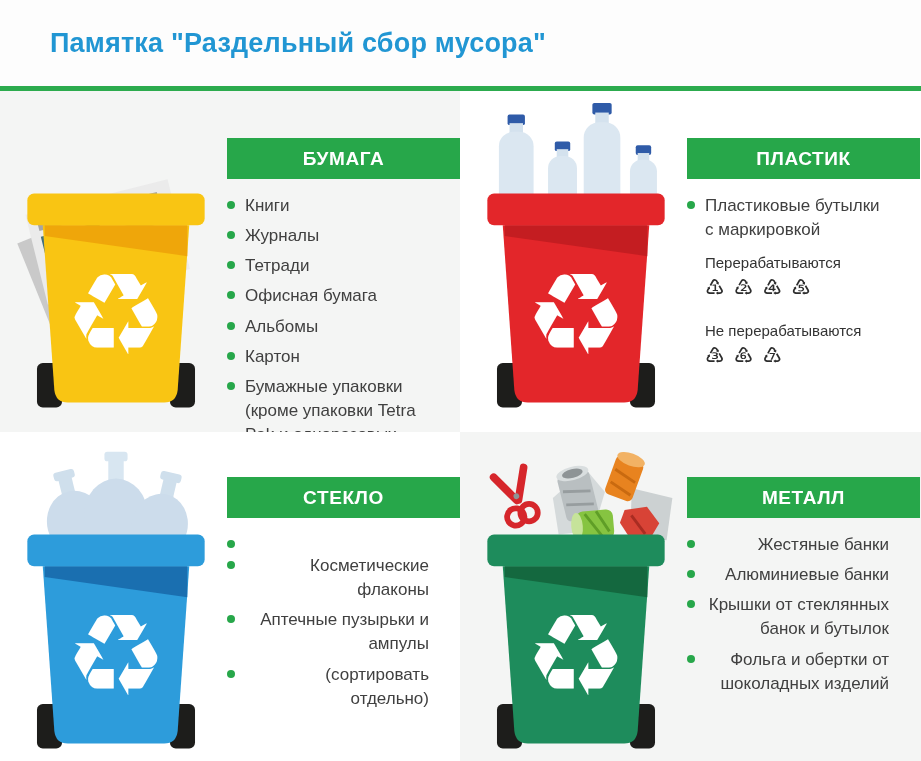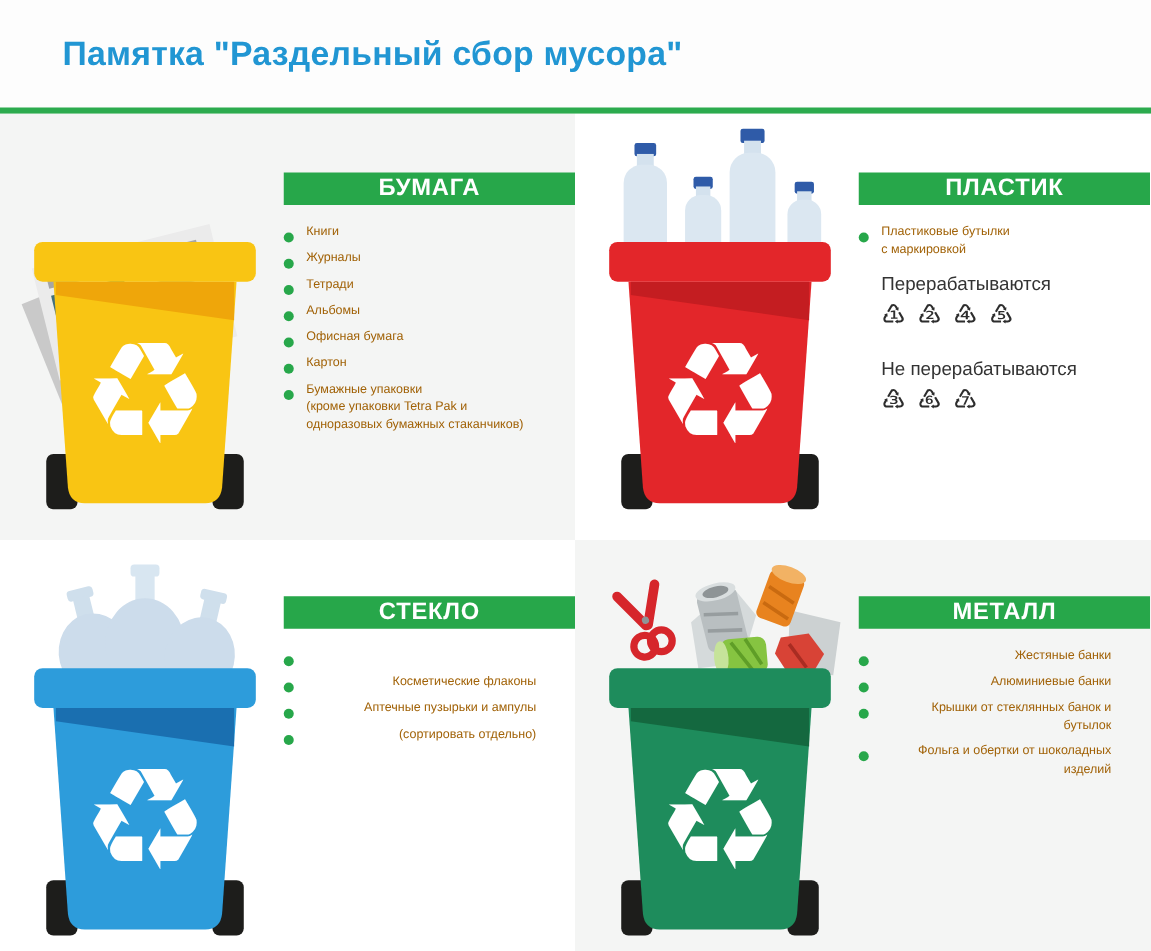--- a/index.html
+++ b/index.html
@@ -15,29 +15,29 @@
   .grid { display:grid; grid-template-columns:460px 461px; grid-template-rows:341px 329px; }
   .panel { position:relative; background:#ffffff; }
   .panel.bg-alt { background:#f4f5f4; }
 
   .bin-figure { position:absolute; left:10px; top:10px; width:212px; height:318px; }
   .bin-figure svg { width:100%; height:100%; }
 
   .panel-content { position:absolute; left:227px; top:47px; width:233px; }
   .row-bottom .panel-content { top:45px;text-align:right; }
 
-  .section-bar { height:26px; background:#27a74a; display:flex; align-items:center;
+  .section-bar { height:41px; background:#27a74a; display:flex; align-items:center;
                  justify-content:center; }
   .section-bar span { color:#ffffff; font-size:19px; font-weight:bold; letter-spacing:0.6px; }
 
   .item-list { list-style:none; margin-top:15px; }
   .item { display:flex; margin-bottom:6px; }
   .bullet { flex:0 0 8px; width:8px; height:8px; border-radius:50%;
             background:#27a74a; margin:7px 10px 0 0; }
-  .item-text { font-size:10px; line-height:1.42; color:#a16207; width:184px; }
+  .item-text { font-size:17px; line-height:1.42; color:#404040; width:184px; }
   .note { display:block; }
 
   .sub-label { font-size:15px; color:#333333; margin:12px 0 0 18px; }
   .codes-row { font-family:"DejaVu Sans",sans-serif; font-size:22px; color:#2d2d2d;
                letter-spacing:9px; margin:4px 0 0 18px; }
   .gap-lg { margin-top:22px; }
 
   
   .bin-yellow { --bin:#f9c513; --bin-shade:#efa60a; }
   .bin-red    { --bin:#e3262a; --bin-shade:#c41d21; }
@@ -102,26 +102,26 @@
           </li>
 
 
           <li class="item">
             <span class="bullet"></span>
             <span class="item-text"><span>Тетради</span></span>
           </li>
 
           <li class="item">
             <span class="bullet"></span>
+            <span class="item-text"><span>Офисная бумага</span></span>
+          </li>
+
+          <li class="item">
+            <span class="bullet"></span>
             <span class="item-text"><span>Альбомы</span></span>
-          </li>
-
-          <li class="item">
-            <span class="bullet"></span>
-            <span class="item-text"><span>Офисная бумага</span></span>
           </li>
 
           <li class="item">
             <span class="bullet"></span>
             <span class="item-text"><span>Картон</span></span>
           </li>
 
           <li class="item">
             <span class="bullet"></span>
             <span class="item-text"><span>Бумажные упаковки</span><span class="note">(кроме упаковки Tetra Pak и одноразовых бумажных стаканчиков)</span></span>

